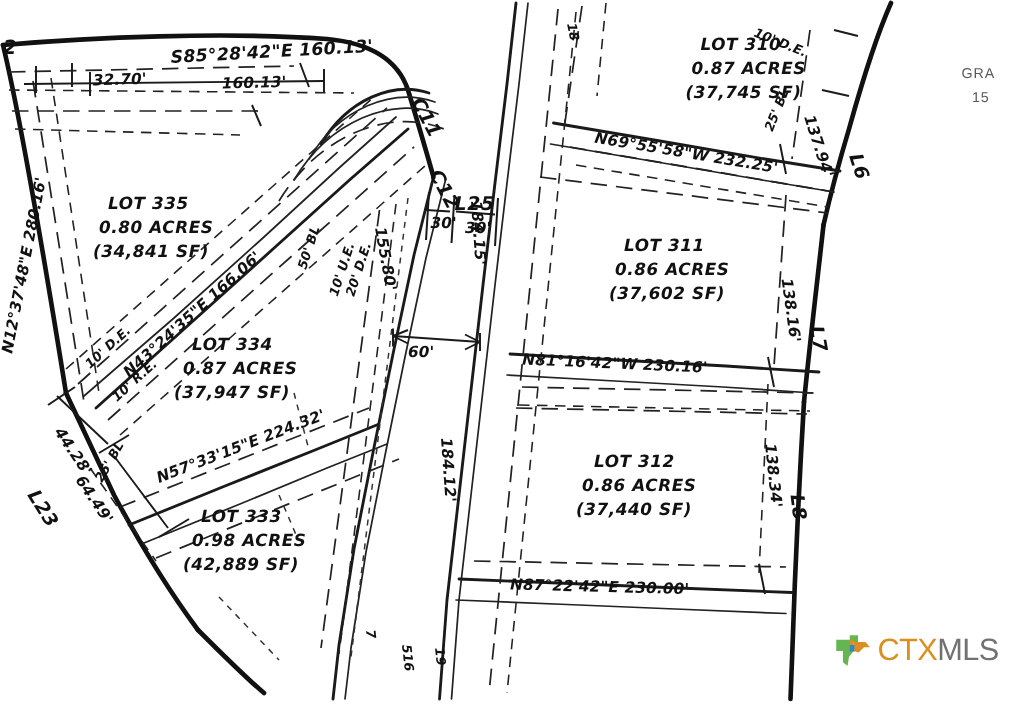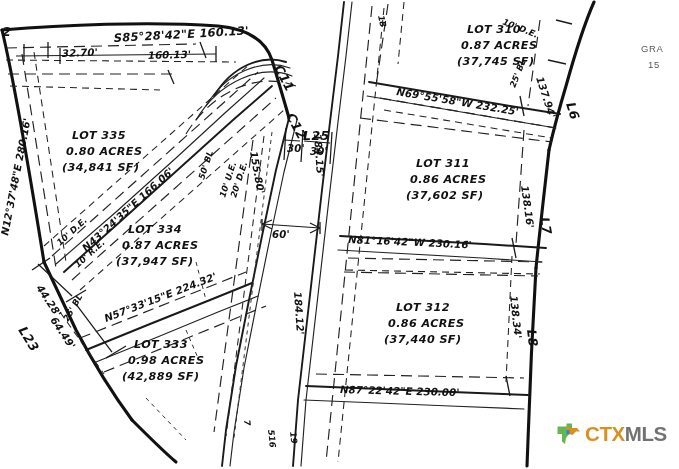--- a/index.html
+++ b/index.html
@@ -63,21 +63,21 @@
     top: 421px;
     display: flex;
     align-items: center;
     gap: 3px;
     opacity: .95;
   }
   #ctxmls-logo .tx-icon { display: block; }
   #ctxmls-logo .wordmark {
     font-family: "Liberation Sans", sans-serif;
     font-size: 20.5px;
-    font-weight: 700;
+    font-weight: 400;
     letter-spacing: -0.4px;
     line-height: 1;
   }
   .wm-ctx { color: #d98b16; }
   .wm-mls { color: #6b6b6b; }
 </style>
 </head>
 <body>
 
 <div id="plat-root">

